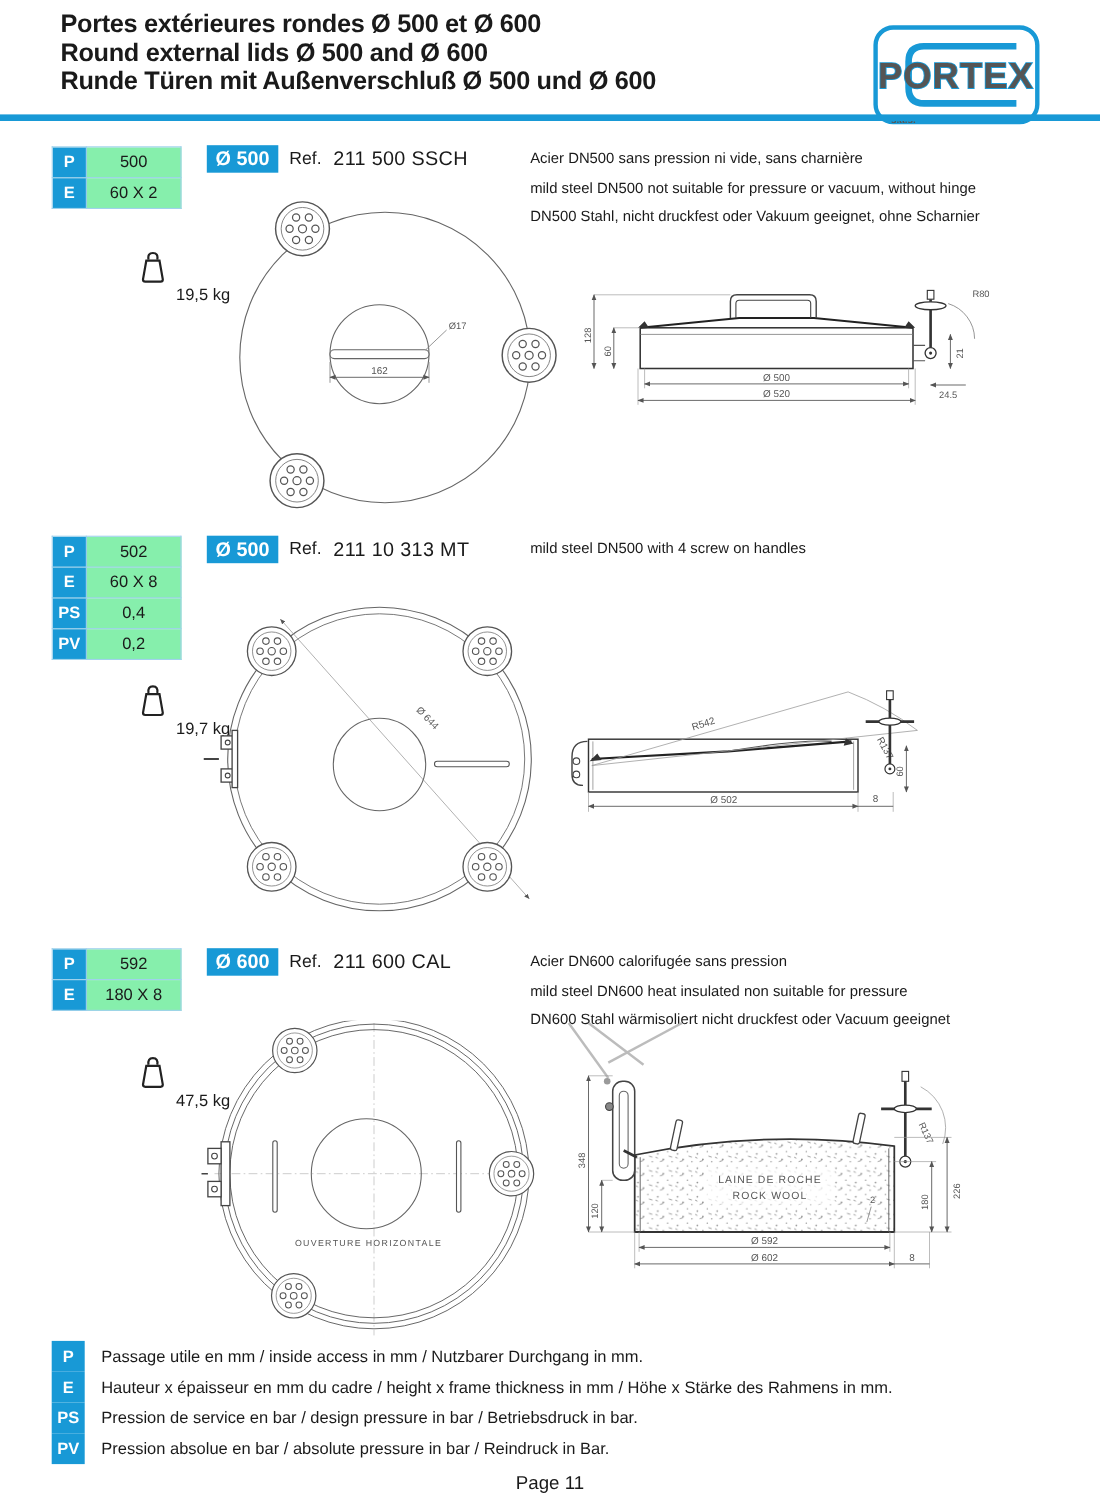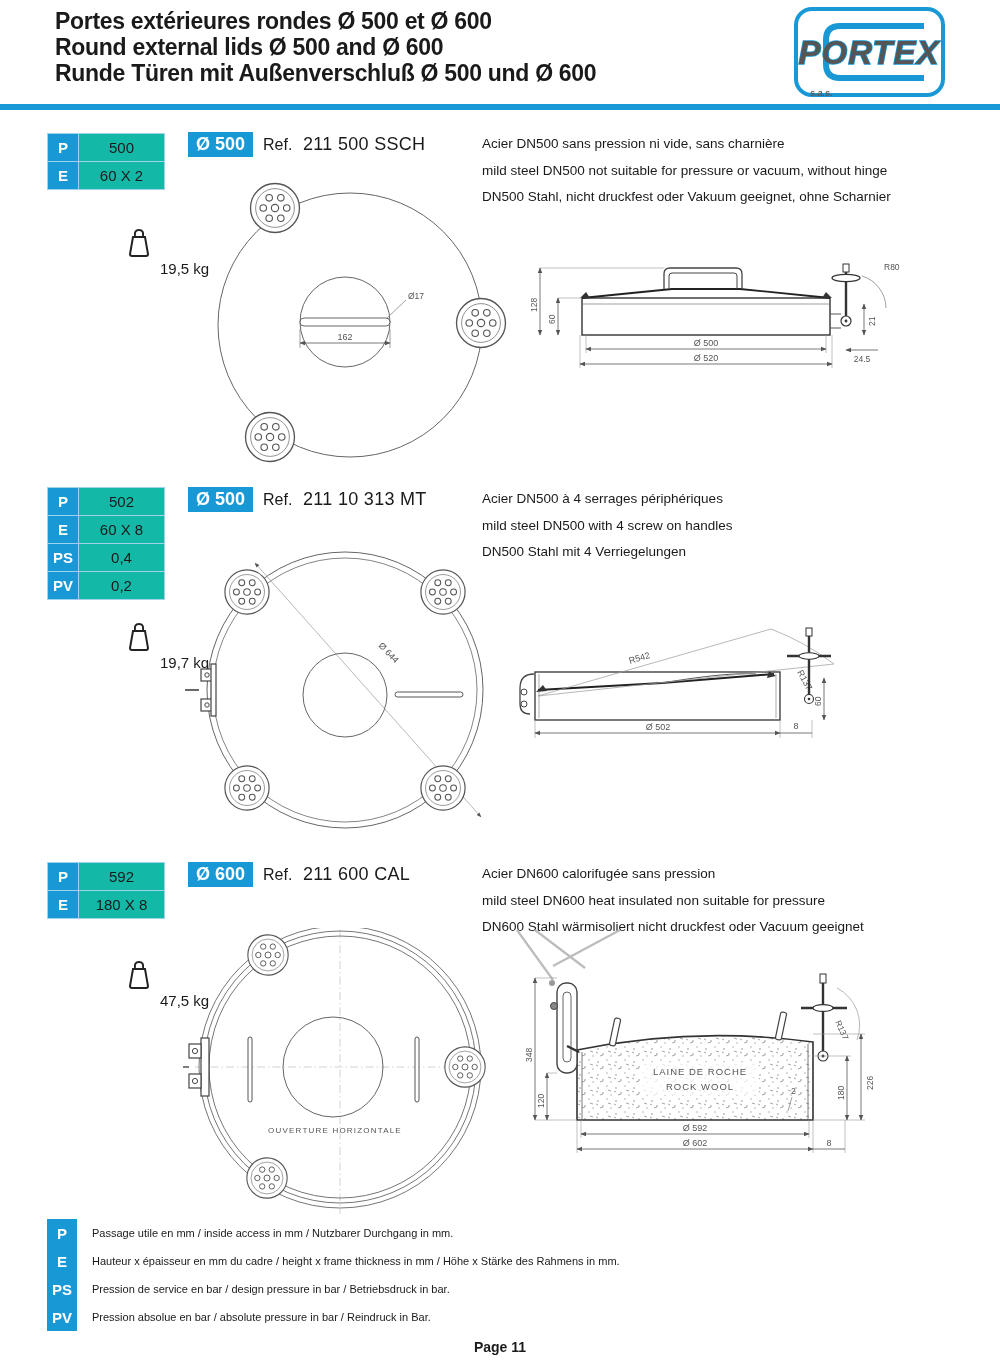--- a/index.html
+++ b/index.html
@@ -3,45 +3,45 @@
 <meta charset="utf-8">
 <style>
   html,body{margin:0;padding:0;}
   body{width:1000px;height:1361px;position:relative;background:#fff;
        font-family:"Liberation Sans",sans-serif;color:#1a1a1a;overflow:hidden;}
   .abs{position:absolute;}
 
   
   .titles{left:55px;top:8px;line-height:26px;font-size:23px;font-weight:bold;letter-spacing:-0.3px;}
   .bluebar{left:0;top:104px;width:1000px;height:6px;background:#1899d6;}
-  .logo{left:792px;top:6px;font-style:italic;}
+  .logo{left:792px;top:22px;}
 
   
   .spec{border-collapse:collapse;}
   .spec td{border:1px solid #9fd2ec;height:27px;font-size:15px;padding:0;}
   .spec .k{width:30px;background:#1899d6;color:#fff;font-weight:bold;text-align:center;}
-  .spec .v{width:85px;text-align:center;background:#14b8a6;}
+  .spec .v{width:85px;text-align:center;background:#86efac;}
 
   
   .badge{width:65px;height:25px;background:#1899d6;color:#fff;font-weight:bold;
          font-size:18px;text-align:center;line-height:25px;}
   .reflab{font-size:16px;}
   .refcode{font-size:18px;font-weight:normal;letter-spacing:0.3px;}
 
   .desc{font-size:13.5px;line-height:26.5px;white-space:nowrap;margin-left:34px;}
 
   .wtxt{font-size:15px;margin-left:48px;}
 
   
   .legrow{display:flex;align-items:center;height:28px;}
   .legkey{width:30px;height:28px;background:#1899d6;color:#fff;font-weight:bold;
           font-size:15px;display:flex;align-items:center;justify-content:center;flex:0 0 30px;}
-  .legtxt{margin-left:15px;font-size:11px;white-space:nowrap;}
-
-  .pageno{left:0;top:1339px;width:1000px;text-align:center;font-size:14px;font-weight:700;}
+  .legtxt{margin-left:15px;font-size:15px;white-space:nowrap;}
+
+  .pageno{left:0;top:1339px;width:1000px;text-align:center;font-size:17px;font-weight:400;}
 
   svg text{font-family:"Liberation Sans",sans-serif;fill:#555;}
 </style>
 </head>
 <body>
 
 <svg width="0" height="0" style="position:absolute" aria-hidden="true">
   <defs>
     <marker id="arr" viewBox="0 0 10 10" refX="9" refY="5" markerWidth="7" markerHeight="7" orient="auto-start-reverse">
       <path d="M0,1 L10,5 L0,9 z" fill="#555"></path>
@@ -206,23 +206,21 @@
     <path d="M7,9 h12 l3,17 q0,2 -2,2 h-14 q-2,0 -2,-2 z" fill="#fff" stroke="#222" stroke-width="2"></path>
   </svg>
 </div>
 <div class="abs wtxt" style="left:112px;top:654px">19,7 kg</div>
 
 <div class="abs badge" style="left:188px;top:487px">Ø 500</div>
 <div class="abs reflab" style="left:263px;top:491px">Ref.</div>
 <div class="abs refcode" style="left:303px;top:489px">211 10 313 MT</div>
 
 <div class="abs desc" style="left:448px;top:486px">
-  <div>Acier DN500 à 4 serrages périphériques</div>
   <div>mild steel DN500 with 4 screw on handles</div>
-  <div>DN500 Stahl mit 4 Verriegelungen</div>
 </div>
 
 <div class="abs" style="left:185px;top:550px">
 <svg width="320" height="285" viewBox="0 0 320 285">
   <circle cx="160" cy="140" r="138" fill="none" stroke="#666" stroke-width="1"></circle>
   <circle cx="160" cy="140" r="132" fill="none" stroke="#666" stroke-width="0.8"></circle>
   <line x1="70" y1="13" x2="296" y2="267" stroke="#999" stroke-width="0.7" marker-start="url(#arr)" marker-end="url(#arr)"></line>
   <text transform="translate(193,96) rotate(46)" font-size="9">Ø 644</text>
   <use href="#knob" transform="translate(62,42) scale(0.92)"></use>
   <use href="#knob" transform="translate(258,42) scale(0.92)"></use>

